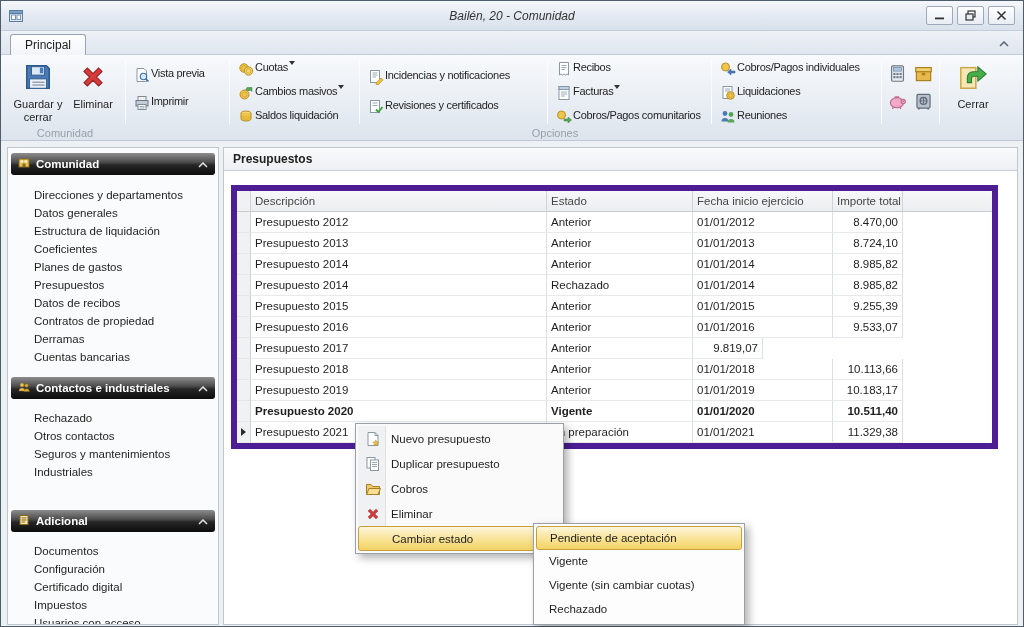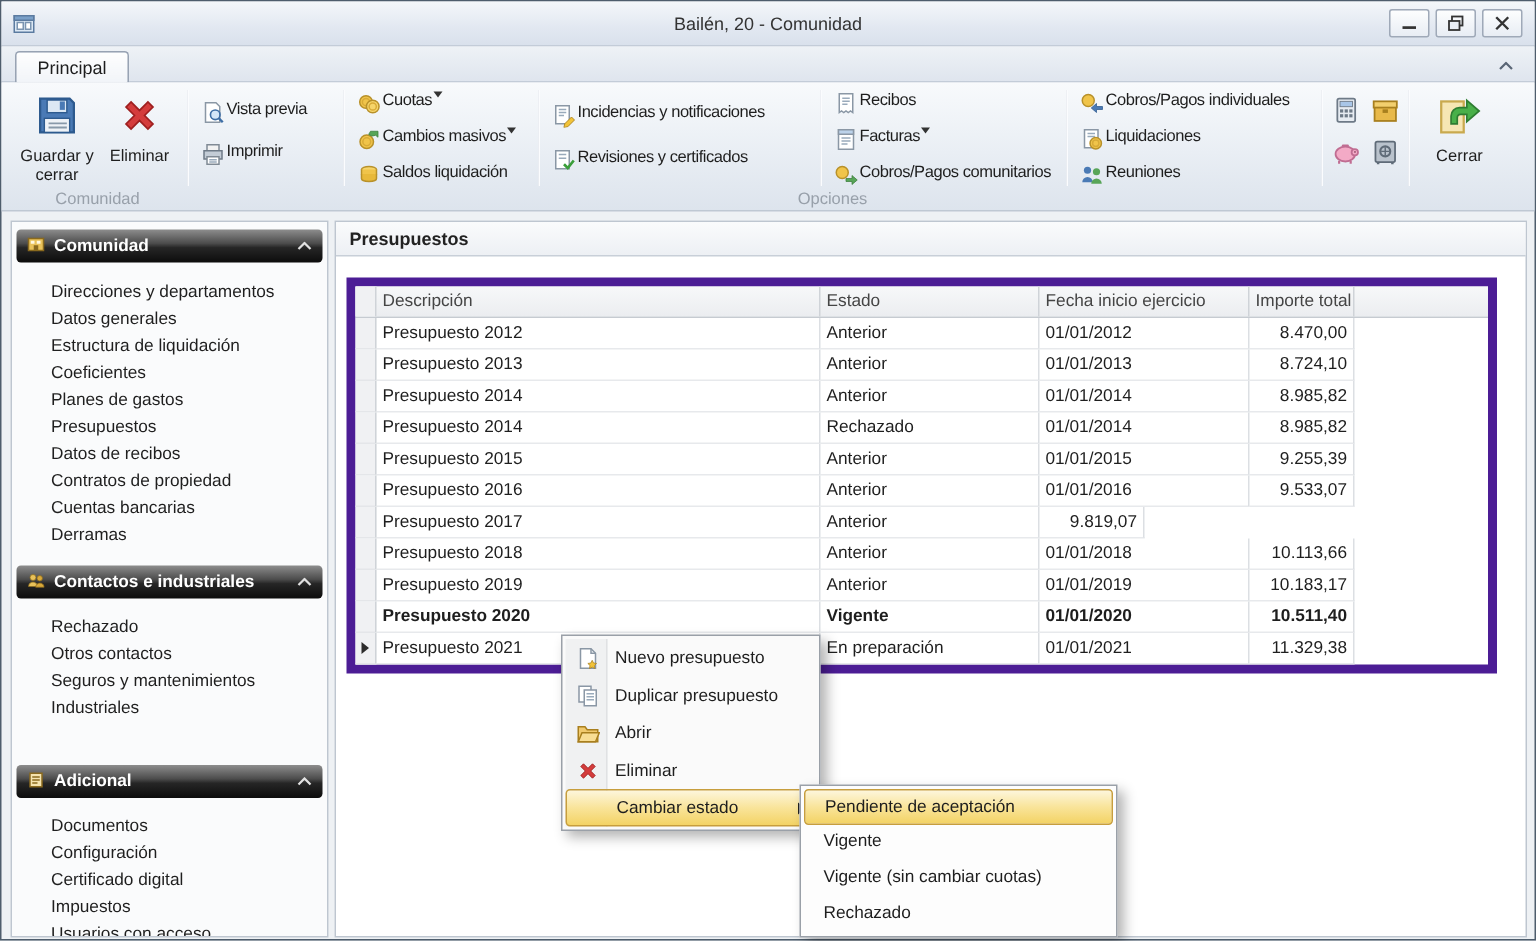--- a/index.html
+++ b/index.html
@@ -2,21 +2,21 @@
 <html><head>
 <meta charset="utf-8">
 <style>
   * { box-sizing: border-box; margin: 0; padding: 0; }
   html,body { width:1024px; height:627px; overflow:hidden; }
   body { font-family:"Liberation Sans", sans-serif; font-size:12px; color:#1e1e1e; background:#8898a8; }
   .window { position:absolute; inset:0; border:1px solid #4e5d6c; background:#eef1f4; }
 
   
   .titlebar { position:absolute; top:0; left:0; right:0; height:30px;
-    background:linear-gradient(#f4f7fa,#e2e8f1 60%,#d9e1ec); border-bottom:1px solid #c3ccd8; }
+    background:linear-gradient(#f4f7fa,#e2e8f1 60%,#d9e1ec); border-bottom:1px solid #c3ccd8;font-style:italic; }
   .appicon { position:absolute; left:7px; top:7px; }
   .wtitle { position:absolute; left:0; right:0; top:0; height:30px; line-height:30px; text-align:center; color:#333; }
   .winbtns { position:absolute; right:8px; top:5px; display:flex; gap:4px; }
   .winbtn { width:27px; height:19px; border:1px solid #9fa9b8; border-radius:2px;
     background:linear-gradient(#fdfefe,#e8edf4); display:flex; align-items:center; justify-content:center; }
 
   
   .tabrow { position:absolute; top:30px; left:0; right:0; height:24px;
     background:linear-gradient(#eef2f6,#dfe5ee); border-bottom:1px solid #c3ccd8; }
   .tab { position:absolute; left:9px; top:3px; height:21px; padding:0 14px; line-height:20px;
@@ -66,21 +66,21 @@
     white-space:nowrap; overflow:hidden; }
   .g-head .g-c { border-right:1px solid #cfd3d8; border-bottom:none; height:20px; }
   .c1{width:296px} .c2{width:146px} .c3{width:140px} .c4{width:70px; text-align:right}
   .g-fill { flex:1; border:none; }
   .g-row.bold { font-weight:bold; }
   .curarrow { width:0; height:0; border-left:5px solid #2c2c2c; border-top:4px solid transparent; border-bottom:4px solid transparent; }
 
   
   .menu, .submenu { position:absolute; background:#fafafa; border:1px solid #9aa0a8; padding:2px;
     box-shadow:4px 4px 8px rgba(0,0,0,.3); font-size:11.5px; }
-  .menu { left:374px; top:423px; width:173px; z-index:60; }
+  .menu { left:355px; top:423px; width:209px; z-index:60; }
   .menu::before { content:''; position:absolute; left:2px; top:2px; bottom:2px; width:27px;
     background:#f0f1f2; border-right:1px solid #e0e1e3; }
   .menu-item { position:relative; height:25px; display:flex; align-items:center; gap:8px; padding:0 6px 0 4px; cursor:default; }
   .mi-icon { width:21px; display:flex; align-items:center; justify-content:center; }
   .menu-item.hl, .submenu-item.hl { background:linear-gradient(#fdf6dc,#f9e49a 50%,#f3d365);
     border:1px solid #c79e3d; border-radius:3px; }
   .mi-arrow { margin-left:auto; width:0; height:0; border-left:5px solid #222; border-top:4px solid transparent; border-bottom:4px solid transparent; }
   .submenu { left:533px; top:523px; width:212px; z-index:70; background:#fdfdfd; }
   .submenu-item { height:24px; line-height:23px; padding:0 10px 0 13px; white-space:nowrap; cursor:default; }
 </style>
@@ -343,22 +343,22 @@
     </div>
     <div class="navitems" style="top:38px">
       <div class="navitem">Direcciones y departamentos</div>
       <div class="navitem">Datos generales</div>
       <div class="navitem">Estructura de liquidación</div>
       <div class="navitem">Coeficientes</div>
       <div class="navitem">Planes de gastos</div>
       <div class="navitem">Presupuestos</div>
       <div class="navitem">Datos de recibos</div>
       <div class="navitem">Contratos de propiedad</div>
+      <div class="navitem">Derramas</div>
       <div class="navitem">Cuentas bancarias</div>
-      <div class="navitem">Derramas</div>
     </div>
 
     <div class="navhdr" style="top:229px">
       <span><svg class="i12" viewBox="0 0 12 12">
             <circle cx="4" cy="4" r="2" fill="#e9c25a" stroke="#8a6a1e" stroke-width=".5"></circle>
             <path d="M1 10 a3 3 0 0 1 6 0z" fill="#e9c25a" stroke="#8a6a1e" stroke-width=".5"></path>
             <circle cx="8.5" cy="4.5" r="1.8" fill="#d9a93a" stroke="#8a6a1e" stroke-width=".5"></circle>
             <path d="M5.8 10.5 a2.8 2.8 0 0 1 5.6 0z" fill="#d9a93a" stroke="#8a6a1e" stroke-width=".5"></path>
           </svg></span>
       <span class="nh-text">Contactos e industriales</span>
@@ -512,21 +512,21 @@
       </span>
     <span>Duplicar presupuesto</span>
   </div>
   <div class="menu-item">
     <span class="mi-icon">
         <svg class="i16" viewBox="0 0 16 16">
           <path d="M1.5 3.5 h4.5 l1.5 2 h7 v8 H1.5z" fill="#f0c96d" stroke="#a87f1e"></path>
           <path d="M1.5 13.5 L4 7.5 h11.5 L13 13.5z" fill="#f8dd93" stroke="#a87f1e"></path>
         </svg>
       </span>
-    <span>Abrir</span>
+    <span>Cobros</span>
   </div>
   <div class="menu-item">
     <span class="mi-icon">
         <svg class="i16" viewBox="0 0 16 16">
           <path d="M3.2 5 5 3.2 8 6.2 11 3.2 12.8 5 9.8 8 12.8 11 11 12.8 8 9.8 5 12.8 3.2 11 6.2 8 Z" fill="#d43c3c" stroke="#9e1f1f" stroke-width=".6"></path>
         </svg>
       </span>
     <span>Eliminar</span>
   </div>
   <div class="menu-item hl">

